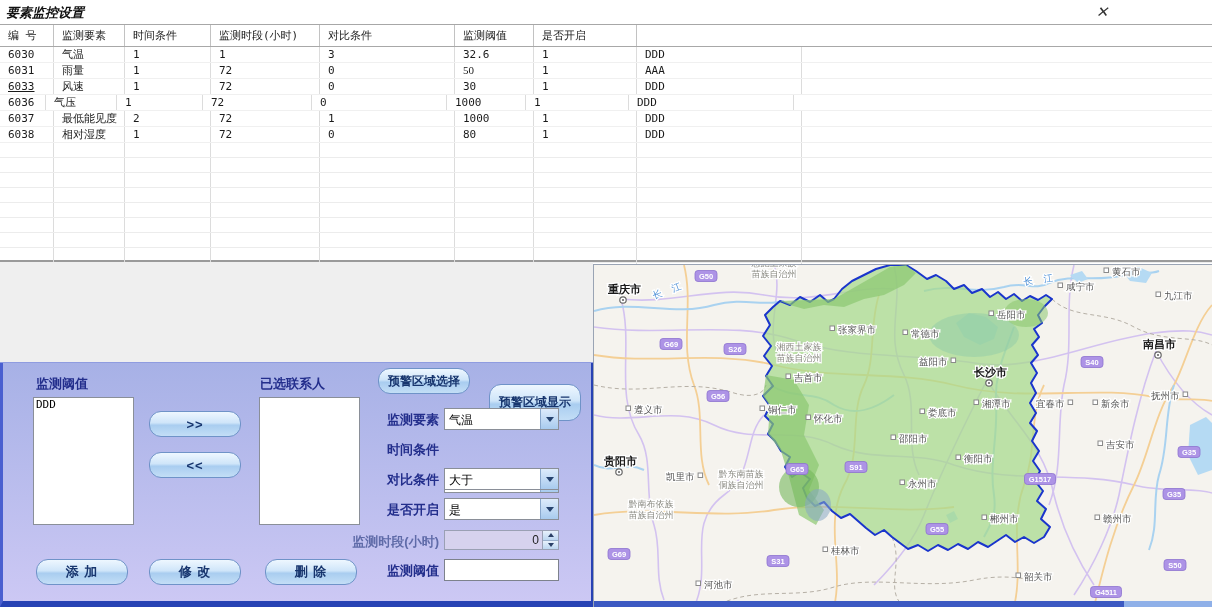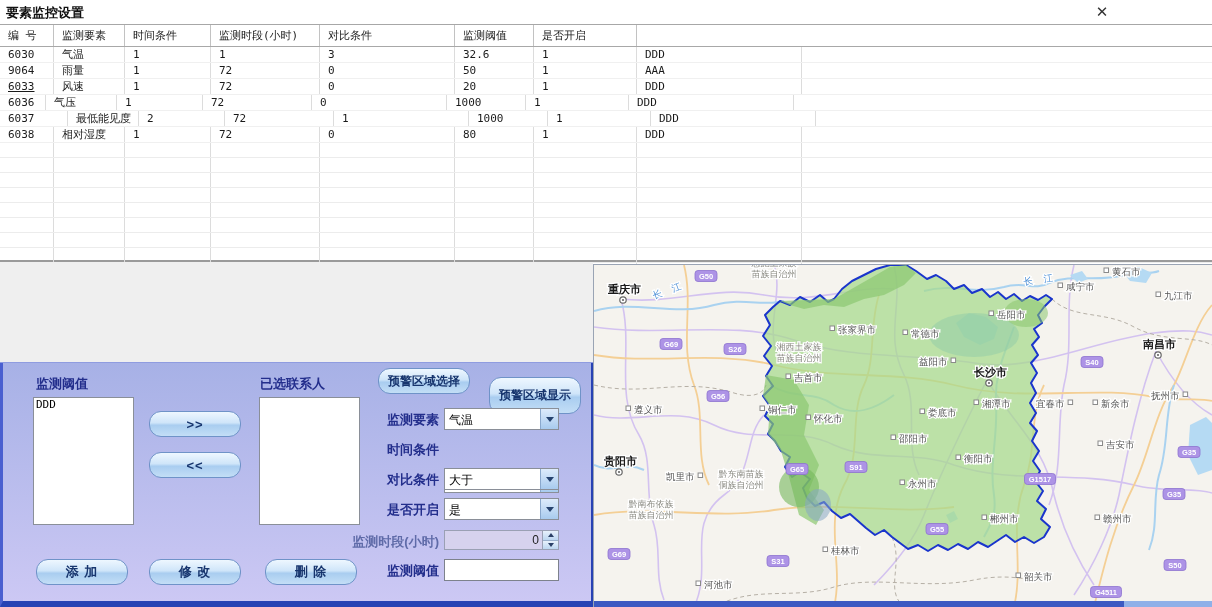--- a/index.html
+++ b/index.html
@@ -2,21 +2,21 @@
 <html><head>
 <meta charset="utf-8">
 <style>
   html,body{margin:0;padding:0;}
   body{
     width:1212px;height:607px;position:relative;overflow:hidden;
     background:#fff;font-family:"Liberation Sans",sans-serif;
     -webkit-font-smoothing:antialiased;
   }
   
-  .titlebar{position:absolute;left:0;top:0;width:1121px;height:24px;background:#fff;}
+  .titlebar{position:absolute;left:0;top:0;width:1121px;height:24px;background:#fff;font-style:italic;}
   .titlebar .title{position:absolute;left:6px;top:4px;font-size:13px;font-weight:bold;color:#111;}
   .titlebar .close{position:absolute;right:10px;top:3px;width:18px;height:18px;
     font-size:15px;color:#333;text-align:center;line-height:18px;cursor:default;}
   
   .grid{position:absolute;left:0;top:24px;width:1212px;height:238px;background:#fff;
     border-top:1px solid #a7a7a7;border-bottom:2px solid #9a9a9a;box-sizing:border-box;
     font-family:"DejaVu Sans Mono","Liberation Sans",monospace;}
   .grow{display:flex;width:1212px;}
   .gcell{box-sizing:border-box;padding:0 0 0 8px;border-right:1px solid #dcdcdc;
     font-size:11px;color:#1a1a1a;white-space:nowrap;overflow:hidden;}
@@ -95,54 +95,54 @@
       <div class="gcell" style="width: 71px;">气温</div>
       <div class="gcell" style="width: 86px;">1</div>
       <div class="gcell" style="width: 109px;">1</div>
       <div class="gcell" style="width: 135px;">3</div>
       <div class="gcell" style="width: 79px;">32.6</div>
       <div class="gcell" style="width: 103px;">1</div>
       <div class="gcell" style="width: 165px;">DDD</div>
       <div class="gcell gfill"></div>
     </div>
     <div class="grow gdata">
-      <div class="gcell" style="width: 54px;">9064</div>
+      <div class="gcell" style="width: 54px;">6031</div>
       <div class="gcell" style="width: 71px;">雨量</div>
       <div class="gcell" style="width: 86px;">1</div>
       <div class="gcell" style="width: 109px;">72</div>
       <div class="gcell" style="width: 135px;">0</div>
-      <div class="gcell" style="width: 79px;">50</div>
+      <div class="gcell" style="width: 79px; font-family: Liberation Serif, serif;">50</div>
       <div class="gcell" style="width: 103px;">1</div>
       <div class="gcell" style="width: 165px;">AAA</div>
       <div class="gcell gfill"></div>
     </div>
     <div class="grow gdata">
       <div class="gcell" style="width: 54px; text-decoration: underline;">6033</div>
       <div class="gcell" style="width: 71px;">风速</div>
       <div class="gcell" style="width: 86px;">1</div>
       <div class="gcell" style="width: 109px;">72</div>
       <div class="gcell" style="width: 135px;">0</div>
-      <div class="gcell" style="width: 79px;">20</div>
+      <div class="gcell" style="width: 79px;">30</div>
       <div class="gcell" style="width: 103px;">1</div>
       <div class="gcell" style="width: 165px;">DDD</div>
       <div class="gcell gfill"></div>
     </div>
     <div class="grow gdata">
       <div class="gcell" style="width: 46px;">6036</div>
       <div class="gcell" style="width: 71px;">气压</div>
       <div class="gcell" style="width: 86px;">1</div>
       <div class="gcell" style="width: 109px;">72</div>
       <div class="gcell" style="width: 135px;">0</div>
       <div class="gcell" style="width: 79px;">1000</div>
       <div class="gcell" style="width: 103px;">1</div>
       <div class="gcell" style="width: 165px;">DDD</div>
       <div class="gcell gfill"></div>
     </div>
     <div class="grow gdata">
-      <div class="gcell" style="width: 68px;">6037</div>
+      <div class="gcell" style="width: 54px;">6037</div>
       <div class="gcell" style="width: 71px;">最低能见度</div>
       <div class="gcell" style="width: 86px;">2</div>
       <div class="gcell" style="width: 109px;">72</div>
       <div class="gcell" style="width: 135px;">1</div>
       <div class="gcell" style="width: 79px;">1000</div>
       <div class="gcell" style="width: 103px;">1</div>
       <div class="gcell" style="width: 165px;">DDD</div>
       <div class="gcell gfill"></div>
     </div>
     <div class="grow gdata">
@@ -254,21 +254,21 @@
       <div class="gcell" style="width: 103px;"></div>
       <div class="gcell" style="width: 165px;"></div>
       <div class="gcell gfill"></div>
     </div>
   </div>
 
 <div class="gap"></div>
 
 <div class="panel">
   <div class="btn small" style="left:375px;top:5px;width:92px;height:26px;">预警区域选择</div>
-  <div class="btn small" style="left:486px;top:14px;width:92px;height:37px;">预警区域显示</div>
+  <div class="btn small" style="left:486px;top:21px;width:92px;height:37px;">预警区域显示</div>
 
   <div class="plabel" style="left:33px;top:12px;">监测阈值</div>
   <div class="plabel" style="left:257px;top:12px;">已选联系人</div>
 
   <div class="listbox" style="left:30px;top:34px;">
       <div class="litem">DDD</div>
     </div>
   <div class="listbox" style="left:256px;top:34px;"></div>
 
   <div class="btn" style="left:146px;top:48px;width:92px;height:26px;">&gt;&gt;</div>

